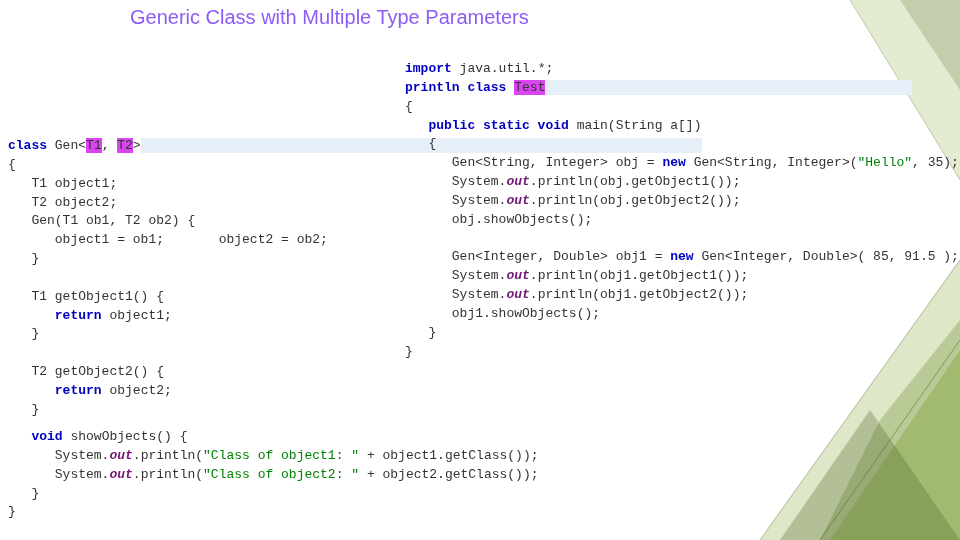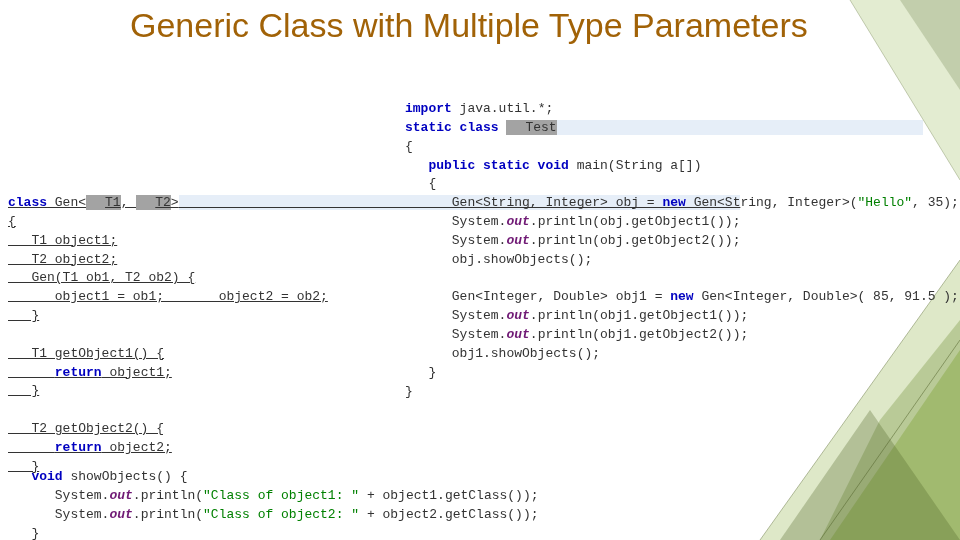--- a/index.html
+++ b/index.html
@@ -20,47 +20,45 @@
     top: 0;
     width: 260px;
     height: 540px;
     pointer-events: none;
   }
 
   .title {
     position: absolute;
     top: 6px;
     left: 130px;
-    font-size: 34px;
-    color: #a16207;
+    font-size: 20px;
+    color: #8b5cf6;
     font-family: "Trebuchet MS", "Segoe UI", sans-serif;
   }
 
   
   .code {
     font-family: Consolas, "Courier New", monospace;
     font-size: 13px;
     line-height: 1.45;
     white-space: pre;
     color: #333;
-    margin-top: 40px;
   }
   .kw   { color: #0000C0; font-weight: bold; }                         
   .fldI { color: #701a75; font-style: italic; }
   .str  { color: #008000; }
   .hl   { background: #E6EEF8; }
-  .hlY  { background: #a3a3a3; padding-left: 19px; }
+  .hlY  { background: #d946ef; }
   .boldmono { font-weight: bold; }
 
   .leftBlock {
     position: absolute;
-    top: 154px;
+    top: 137px;
     left: 8px;
     width: 370px;
-    text-decoration: underline;
   }
   .bottomBlock {
     position: absolute;
     top: 428px;
     left: 8px;
     width: 430px;
   }
   .rightBlock {
     position: absolute;
     top: 60px;
@@ -99,21 +97,21 @@
 
    T2 getObject2() {
       <span class="kw">return</span> object2;
    }</div>
 <div class="code bottomBlock">   <span class="kw">void</span> showObjects() {
       System.<span class="fldI boldmono">out</span>.println(<span class="str">"Class of object1: "</span> + object1.getClass());
       System.<span class="fldI boldmono">out</span>.println(<span class="str">"Class of object2: "</span> + object2.getClass());
    }
 }</div>
 <div class="code rightBlock"><span class="kw">import</span> java.util.*;
-<span class="kw">static class</span> <span class="hlY">Test</span><span class="hl">                                               </span>
+<span class="kw">println class</span> <span class="hlY">Test</span><span class="hl">                                               </span>
 {
    <span class="kw">public static void</span> main(String a[])
    {
       Gen&lt;String, Integer&gt; obj = <span class="kw">new</span> Gen&lt;String, Integer&gt;(<span class="str">"Hello"</span>, 35);
       System.<span class="fldI boldmono">out</span>.println(obj.getObject1());
       System.<span class="fldI boldmono">out</span>.println(obj.getObject2());
       obj.showObjects();
 
       Gen&lt;Integer, Double&gt; obj1 = <span class="kw">new</span> Gen&lt;Integer, Double&gt;( 85, 91.5 );
       System.<span class="fldI boldmono">out</span>.println(obj1.getObject1());

